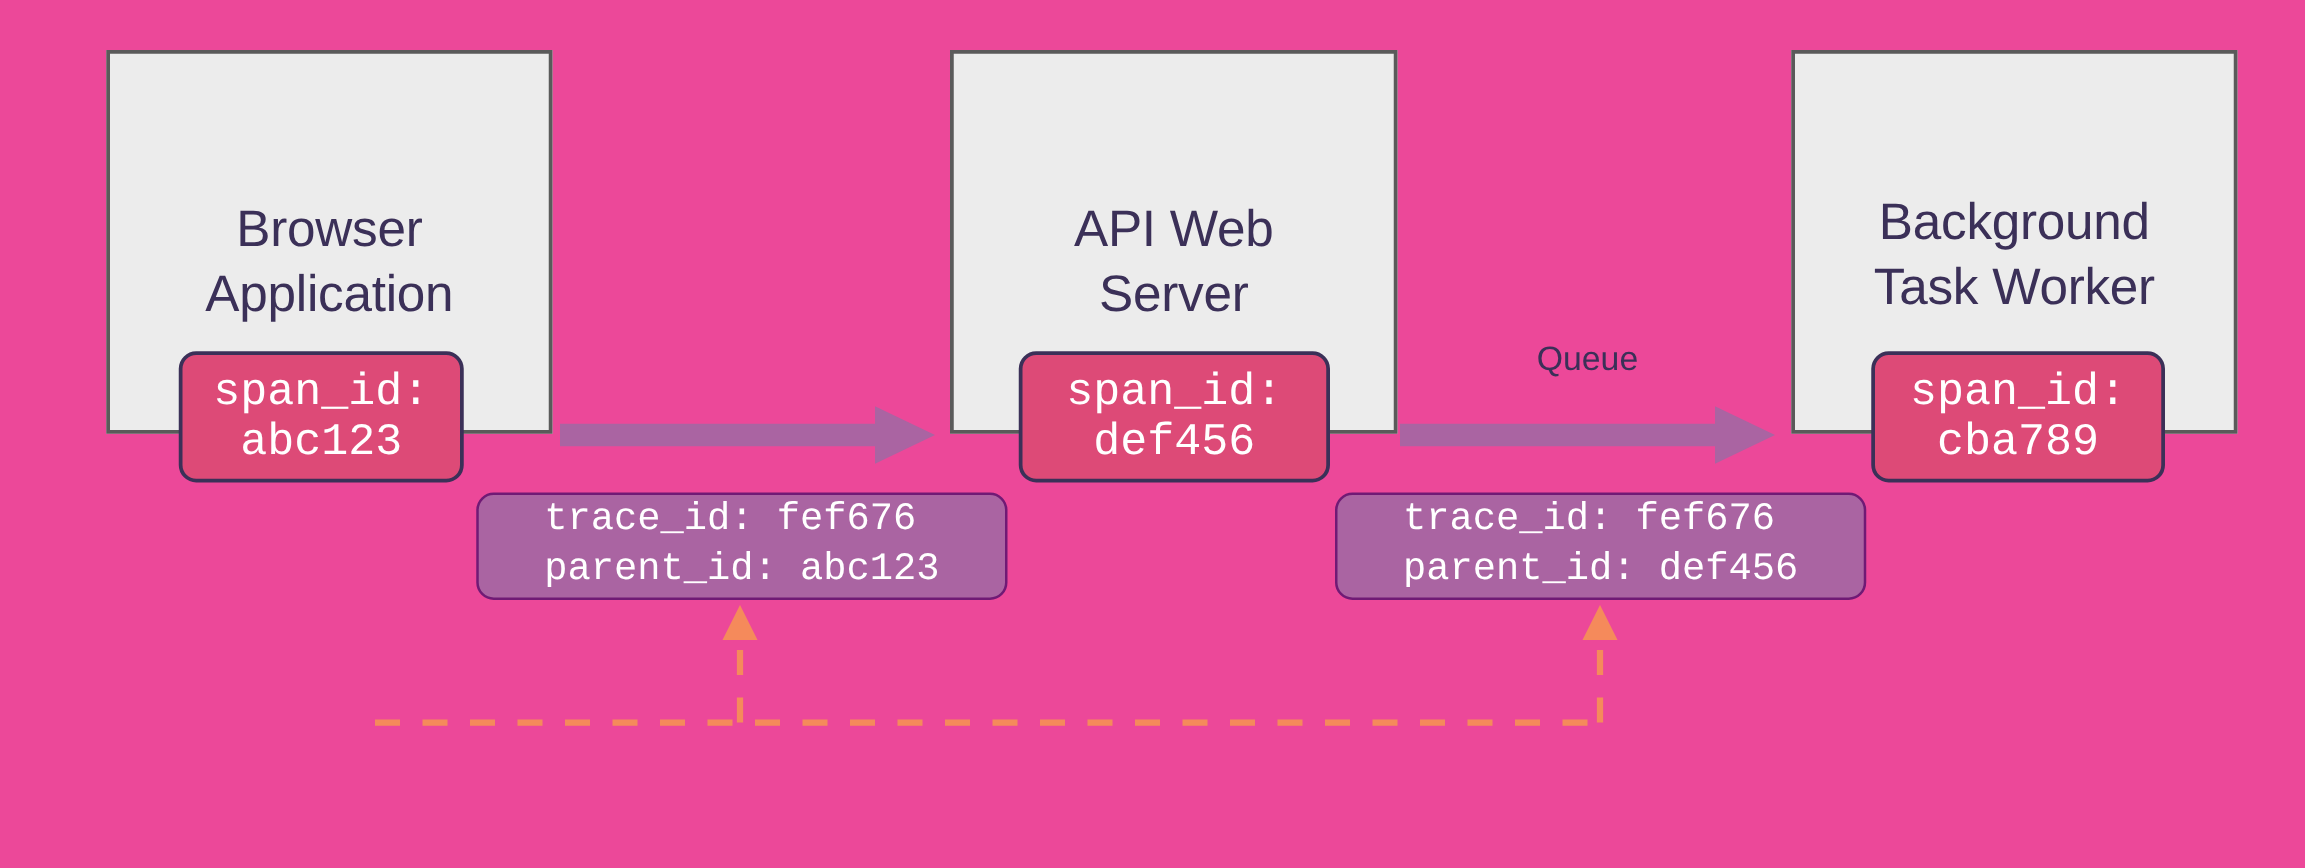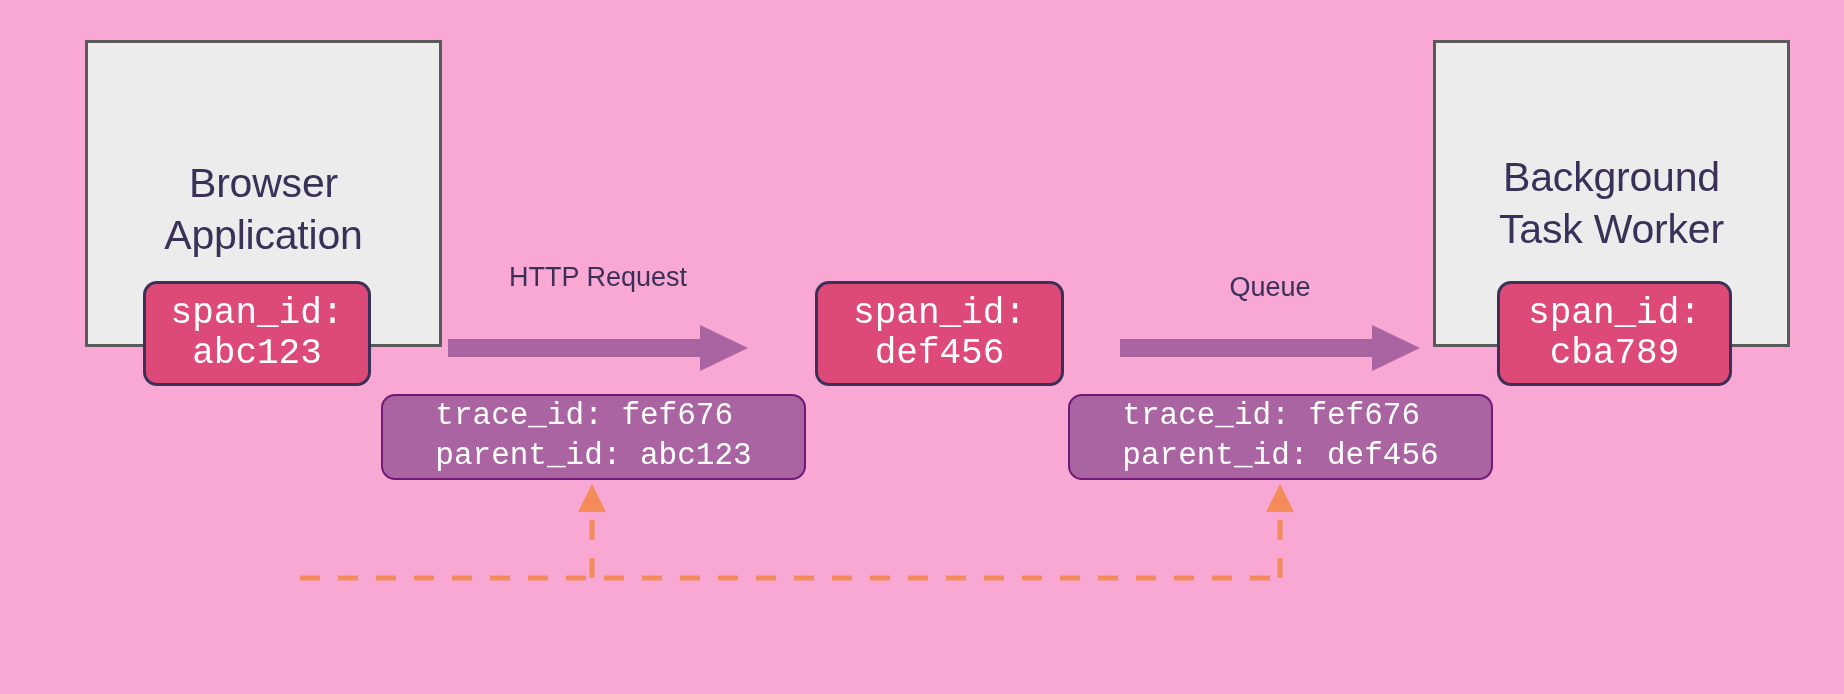--- a/index.html
+++ b/index.html
@@ -7,21 +7,21 @@
     padding: 0;
     background: #ffffff;
   }
   body {
     font-family: "Liberation Sans", sans-serif;
   }
   #canvas {
     position: relative;
     width: 1844px;
     height: 694px;
-    background: #f9a8d4;
+    background: #ec4899;
     overflow: hidden;
   }
 
   
   .node {
     position: absolute;
     box-sizing: border-box;
     background: #ECECEC;
     border: 3px solid #5A5A5A;
     display: flex;
@@ -118,20 +118,24 @@
 
   <svg class="arrow-svg" style="left:1120px; top:325px; width:300px; height:46px;" viewBox="0 0 300 46">
     <path d="M0 14 L252 14 L252 0 L300 23 L252 46 L252 32 L0 32 Z" fill="#AA64A2"></path>
   </svg>
 
   <div class="node" style="left:85px; top:40px; width:357px; height:307px; padding-top:114px;">
     <div class="node-label">Browser
 Application</div>
   </div>
 
+  <div class="node" style="left:760px; top:40px; width:358px; height:307px; padding-top:114px;">
+    <div class="node-label">API Web
+Server</div>
+  </div>
 
   <div class="node" style="left:1433px; top:40px; width:357px; height:307px; padding-top:108px;">
     <div class="node-label">Background
 Task Worker</div>
   </div>
 
   <div class="span-badge" style="left:143px; top:281px; width:228px; height:105px;">
     <div class="span-badge-text">span_id:
 abc123</div>
   </div>
@@ -139,21 +143,20 @@
   <div class="span-badge" style="left:815px; top:281px; width:249px; height:105px;">
     <div class="span-badge-text">span_id:
 def456</div>
   </div>
 
   <div class="span-badge" style="left:1497px; top:281px; width:235px; height:105px;">
     <div class="span-badge-text">span_id:
 cba789</div>
   </div>
 
-  <div class="edge-label" style="left:448px; top:262px; width:300px;">HTTP Request</div>
 
   <div class="edge-label" style="left:1120px; top:272px; width:300px;">Queue</div>
 
   <div class="ctx-badge" style="left:381px; top:394px; width:425px; height:86px;">
     <div class="ctx-badge-text">trace_id: fef676
 parent_id: abc123</div>
   </div>
 
   <div class="ctx-badge" style="left:1068px; top:394px; width:425px; height:86px;">
     <div class="ctx-badge-text">trace_id: fef676

